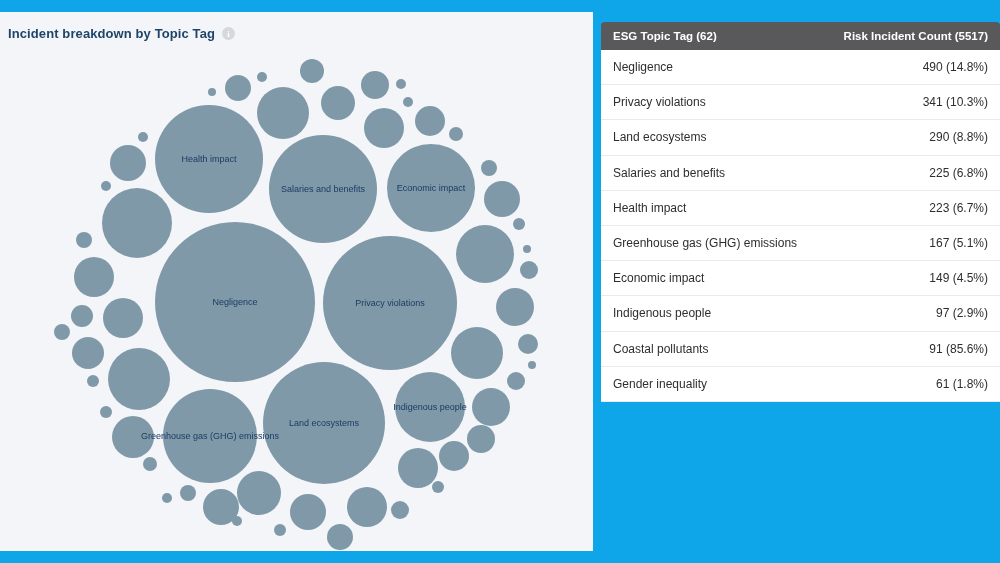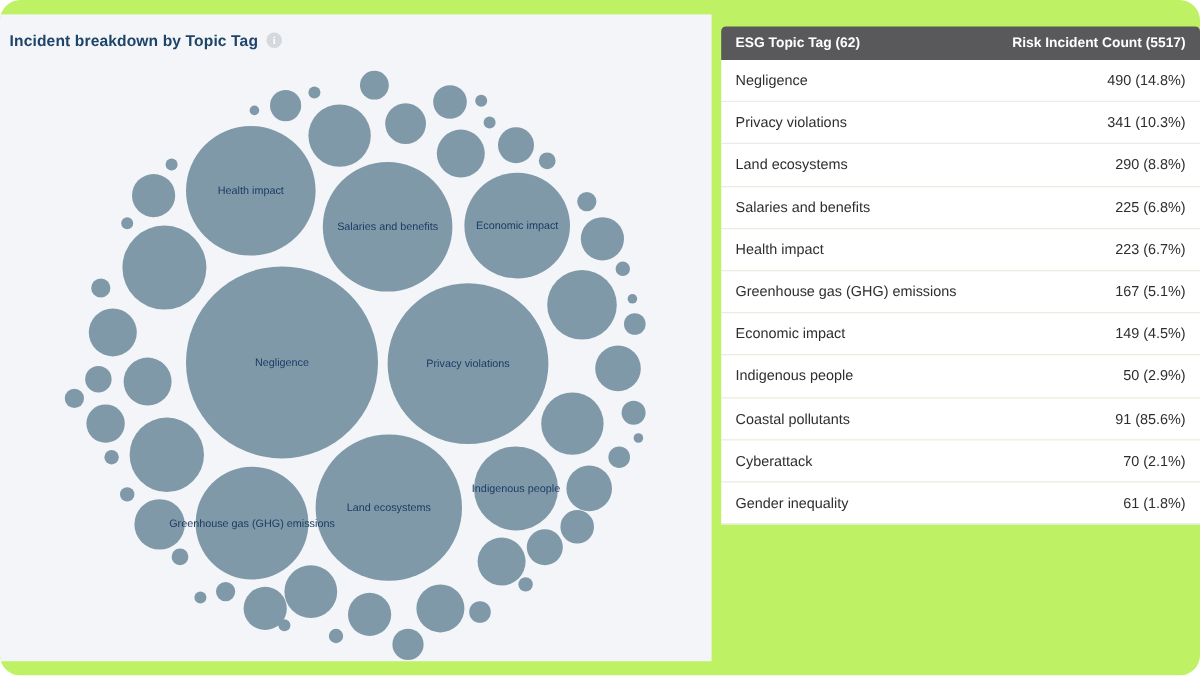--- a/index.html
+++ b/index.html
@@ -1,18 +1,18 @@
 <!DOCTYPE html>
 <html><head>
 <meta charset="utf-8">
 <style>
   * { margin:0; padding:0; box-sizing:border-box; }
   html,body { background:#ffffff; }
   body { font-family:"Liberation Sans", sans-serif; }
-  .page { position:relative; width:1000px; height:563px; background:#bef264; overflow:hidden;border-radius:17px; }
+  .page { position:relative; width:1000px; height:563px; background:#0ea5e9; overflow:hidden; }
 
   
   .chart-panel { position:absolute; left:0; top:12px; width:593px; height:539px; background:#f3f5f8; }
   .panel-header { position:absolute; left:8px; top:14px; display:flex; align-items:center; gap:7px; }
   .panel-title { font-size:13px; font-weight:bold; color:#1e4569; letter-spacing:0.1px; }
   .info-icon { width:13px; height:13px; border-radius:50%; background:#d5d8dc; color:#ffffff;
                font-size:9px; font-weight:bold; display:flex; align-items:center; justify-content:center;
                font-family:"Liberation Serif", serif; cursor:pointer; }
 
   
@@ -152,29 +152,25 @@
         <div class="tbl-row">
           <span class="tag">Greenhouse gas (GHG) emissions</span>
           <span class="count">167 (5.1%)</span>
         </div>
         <div class="tbl-row">
           <span class="tag">Economic impact</span>
           <span class="count">149 (4.5%)</span>
         </div>
         <div class="tbl-row">
           <span class="tag">Indigenous people</span>
-          <span class="count">50 (2.9%)</span>
+          <span class="count">97 (2.9%)</span>
         </div>
         <div class="tbl-row">
           <span class="tag">Coastal pollutants</span>
           <span class="count">91 (85.6%)</span>
-        </div>
-        <div class="tbl-row">
-          <span class="tag">Cyberattack</span>
-          <span class="count">70 (2.1%)</span>
         </div>
         <div class="tbl-row">
           <span class="tag">Gender inequality</span>
           <span class="count">61 (1.8%)</span>
         </div>
       </div>
   </div>
 
 </div>
 

